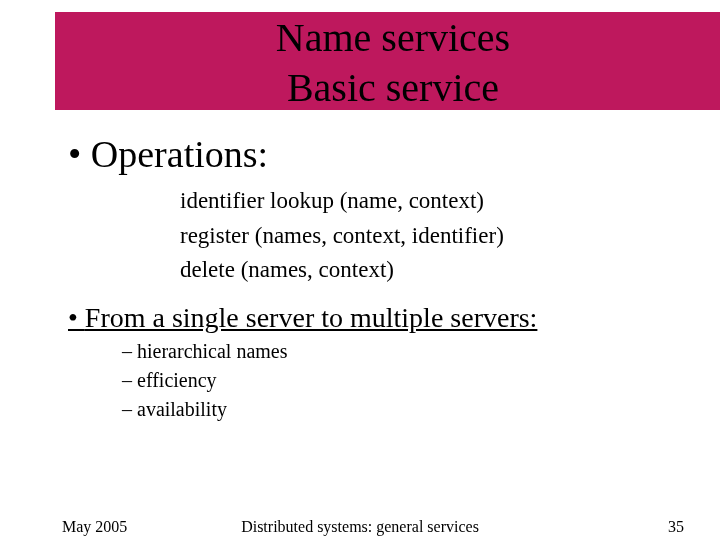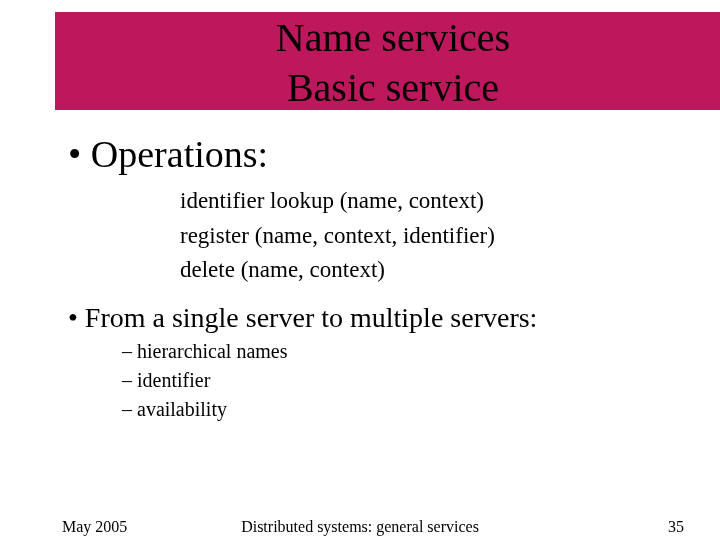--- a/index.html
+++ b/index.html
@@ -6,21 +6,21 @@
   html, body { width: 720px; height: 540px; font-family: "Times New Roman", Times, serif; background: #fff; color: #000; }
   .slide { position: relative; width: 720px; height: 540px; }
   .title-band { position: absolute; top: 12px; left: 55px; width: 676px; height: 98px; background: #be185d; text-align: center; }
   .title { font-size: 40px; line-height: 1.1; padding-top: 4px; }
   .subtitle { font-size: 40px; line-height: 1.1; padding-top: 6px; }
   .body { position: absolute; top: 124px; left: 60px; width: 600px; }
   .bullet-1 { font-size: 38px; margin: 8px 0 8px 28px; text-indent: -20px; }
   .bullet-1::before { content: "• "; }
   .ops { margin: 4px 0 14px 120px; }
   .op { font-size: 23px; line-height: 1.5; }
-  .bullet-2 { font-size: 28px; margin: 10px 0 6px 28px; text-indent: -20px; }
+  .bullet-2 { font-size: 28px; margin: 10px 0 6px 28px; text-indent: -20px; text-decoration: underline; }
   .bullet-2::before { content: "• "; }
   .dash { font-size: 20px; margin: 6px 0 6px 80px; text-indent: -18px; }
   .dash::before { content: "– "; }
   .footer { position: absolute; bottom: 22px; left: 0; width: 720px; font-size: 16px; }
   .footer-left { position: absolute; left: 62px; }
   .footer-center { position: absolute; left: 0; width: 720px; text-align: center; }
   .footer-right { position: absolute; right: 36px; }
 </style>
 </head>
 <body>
@@ -28,26 +28,26 @@
 <div class="slide">
   <div class="title-band">
     <div class="title">Name services</div>
     <div class="subtitle">Basic service</div>
   </div>
 
   <div class="body">
     <div class="bullet-1">Operations:</div>
     <div class="ops">
       <div class="op">identifier lookup (name, context)</div>
-      <div class="op">register (name, context, identifier)</div>
-      <div class="op">delete (name, context)</div>
+      <div class="op">register (names, context, identifier)</div>
+      <div class="op">delete (names, context)</div>
     </div>
     <div class="bullet-2">From a single server to multiple servers:</div>
     <div class="dash">hierarchical names</div>
-    <div class="dash">identifier</div>
+    <div class="dash">efficiency</div>
     <div class="dash">availability</div>
   </div>
 
   <div class="footer">
     <div class="footer-left">May 2005</div>
     <div class="footer-center">Distributed systems: general services</div>
     <div class="footer-right">35</div>
   </div>
 </div>
 

